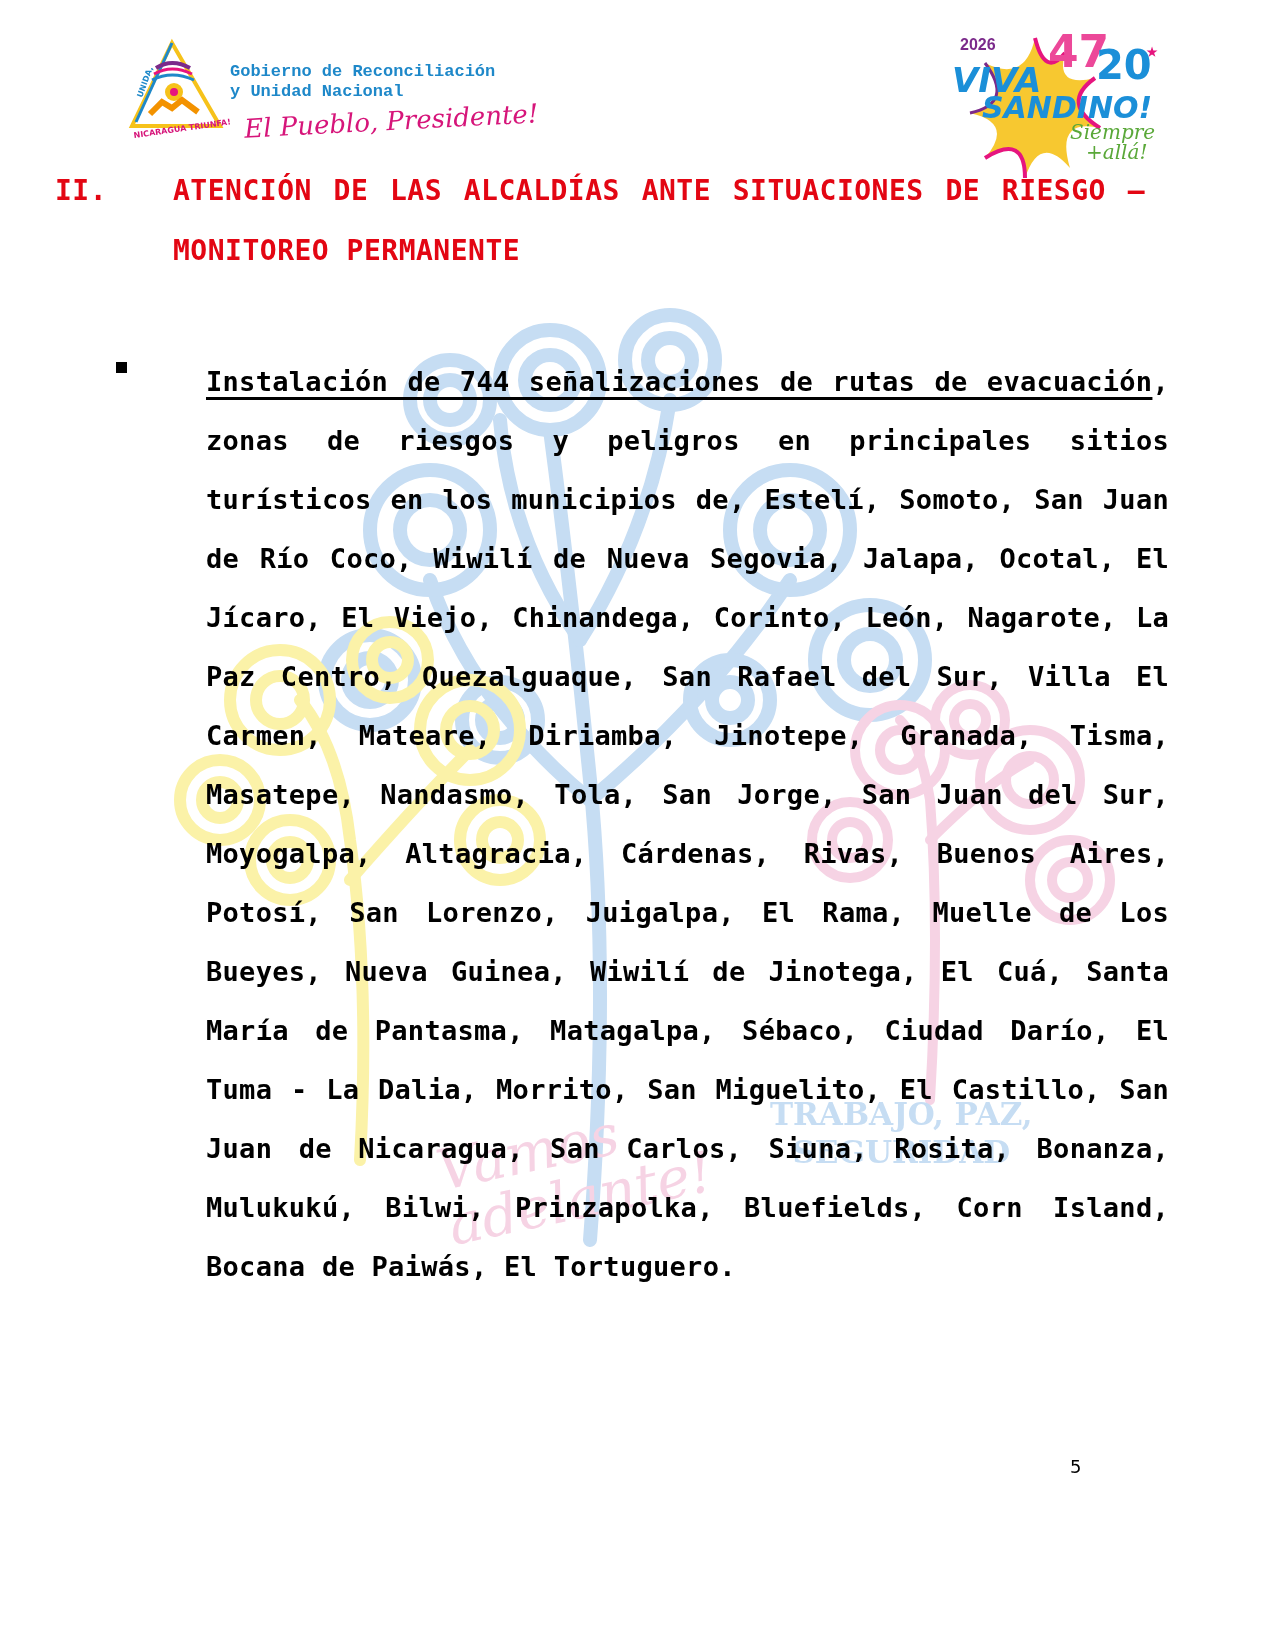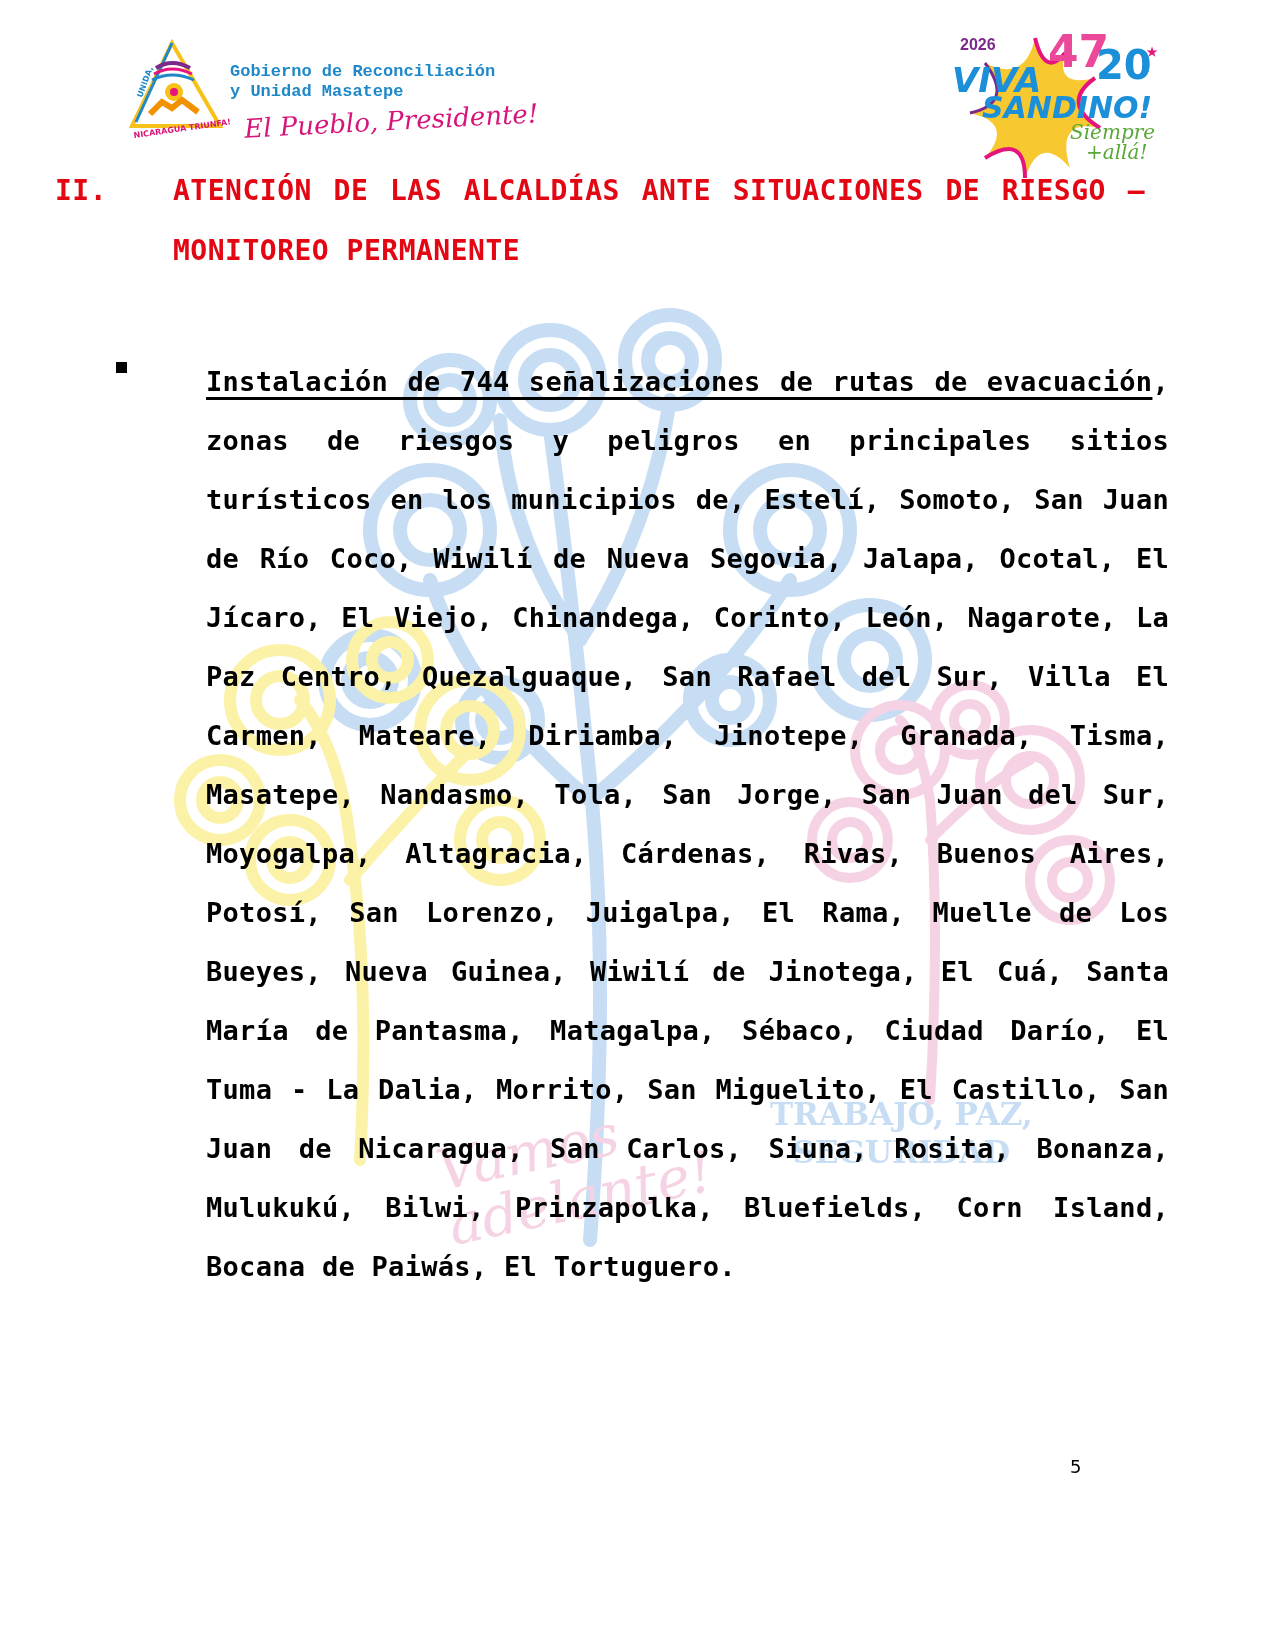--- a/index.html
+++ b/index.html
@@ -40,21 +40,21 @@
     <path d="M32,36 Q50,26 70,36" stroke="#e6157e" stroke-width="3" fill="none"></path>
     <path d="M30,42 Q50,32 72,42" stroke="#1e88c9" stroke-width="3" fill="none"></path>
     <circle cx="52" cy="54" r="9" fill="#f6c21a"></circle>
     <circle cx="52" cy="54" r="4" fill="#e6157e"></circle>
     <path d="M28,76 L40,64 L50,70 L60,62 L76,74" stroke="#f39200" stroke-width="6" fill="none"></path>
     <text x="12" y="100" font-size="8" fill="#d6157a" font-family="DejaVu Sans, sans-serif" font-weight="bold" transform="rotate(-8 12 100)">NICARAGUA TRIUNFA!</text>
     <text x="20" y="60" font-size="8" fill="#1e88c9" font-family="DejaVu Sans, sans-serif" font-weight="bold" transform="rotate(-70 20 60)">UNIDA,</text>
   </svg>
   <div style="position:absolute; left:108px; top:24px; color:#1e88c9; font-family:Liberation Mono, monospace; font-weight:bold; font-size:17px; line-height:20px;">
     <div>Gobierno de Reconciliación</div>
-    <div>y Unidad Masatepe</div>
+    <div>y Unidad Nacional</div>
   </div>
   <div style="position:absolute; left:122px; top:68px; color:#d6157a; font-family:'DejaVu Serif', serif; font-style:italic; font-size:26px; transform:rotate(-3deg);">El Pueblo, Presidente!</div>
 </div>
 
 <div class="logo-right">
   <svg width="250" height="150" viewBox="0 0 250 150" style="position:absolute; left:-40px; top:0;">
     <g transform="translate(85,80)">
       <path d="M0,-70 Q10,-30 30,-55 Q20,-20 60,-30 Q25,-5 65,20 Q20,10 35,60 Q5,25 -10,70 Q-10,25 -50,50 Q-20,15 -65,5 Q-20,-5 -50,-45 Q-10,-25 0,-70 Z" fill="#f6c21a" opacity="0.9"></path>
       <path d="M0,-70 Q10,-30 30,-55" stroke="#e6157e" stroke-width="4" fill="none"></path>
       <path d="M60,-30 Q25,-5 65,20" stroke="#e6157e" stroke-width="4" fill="none"></path>

